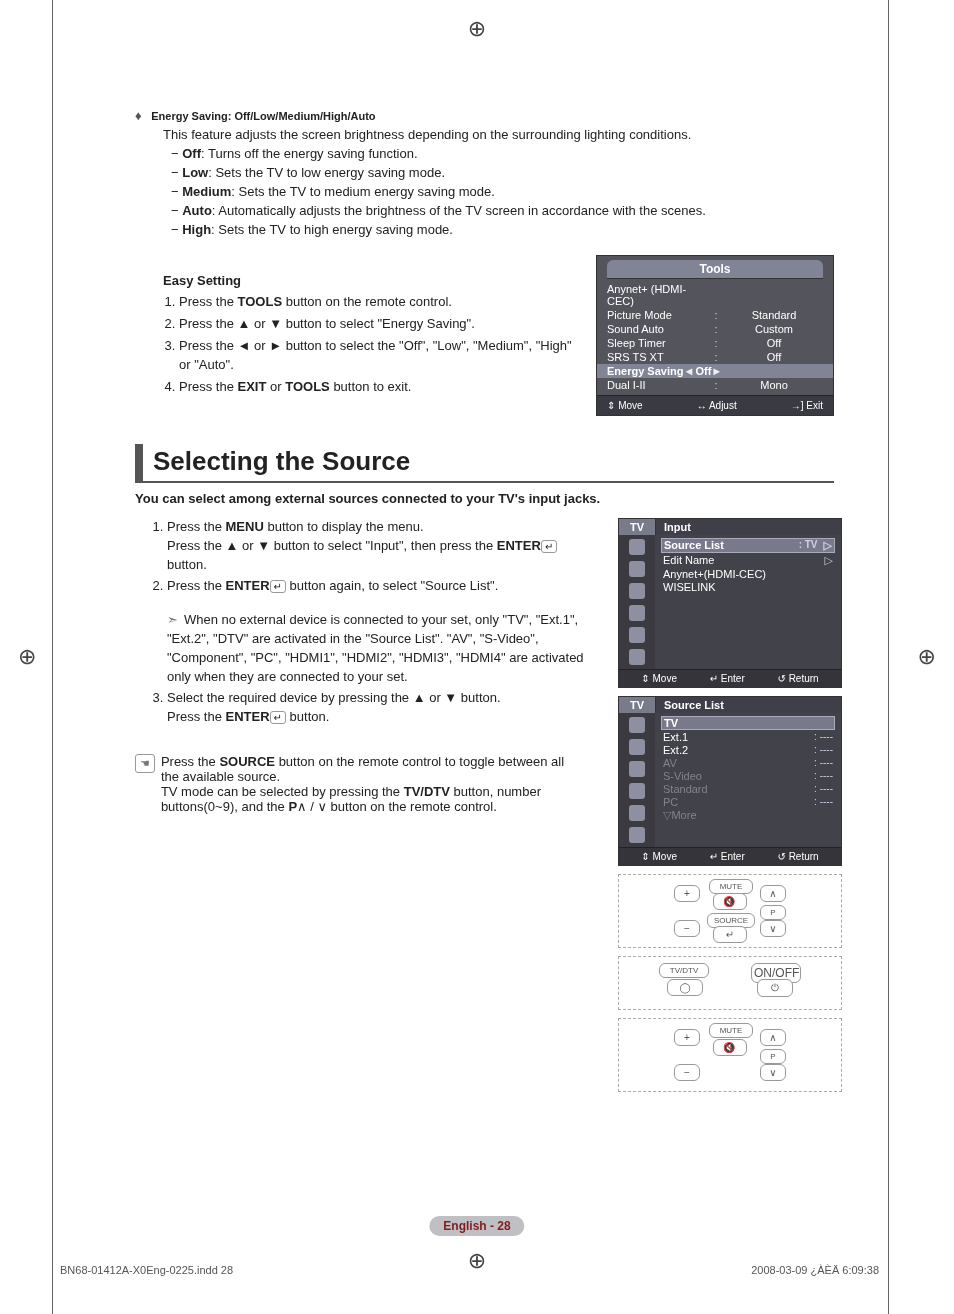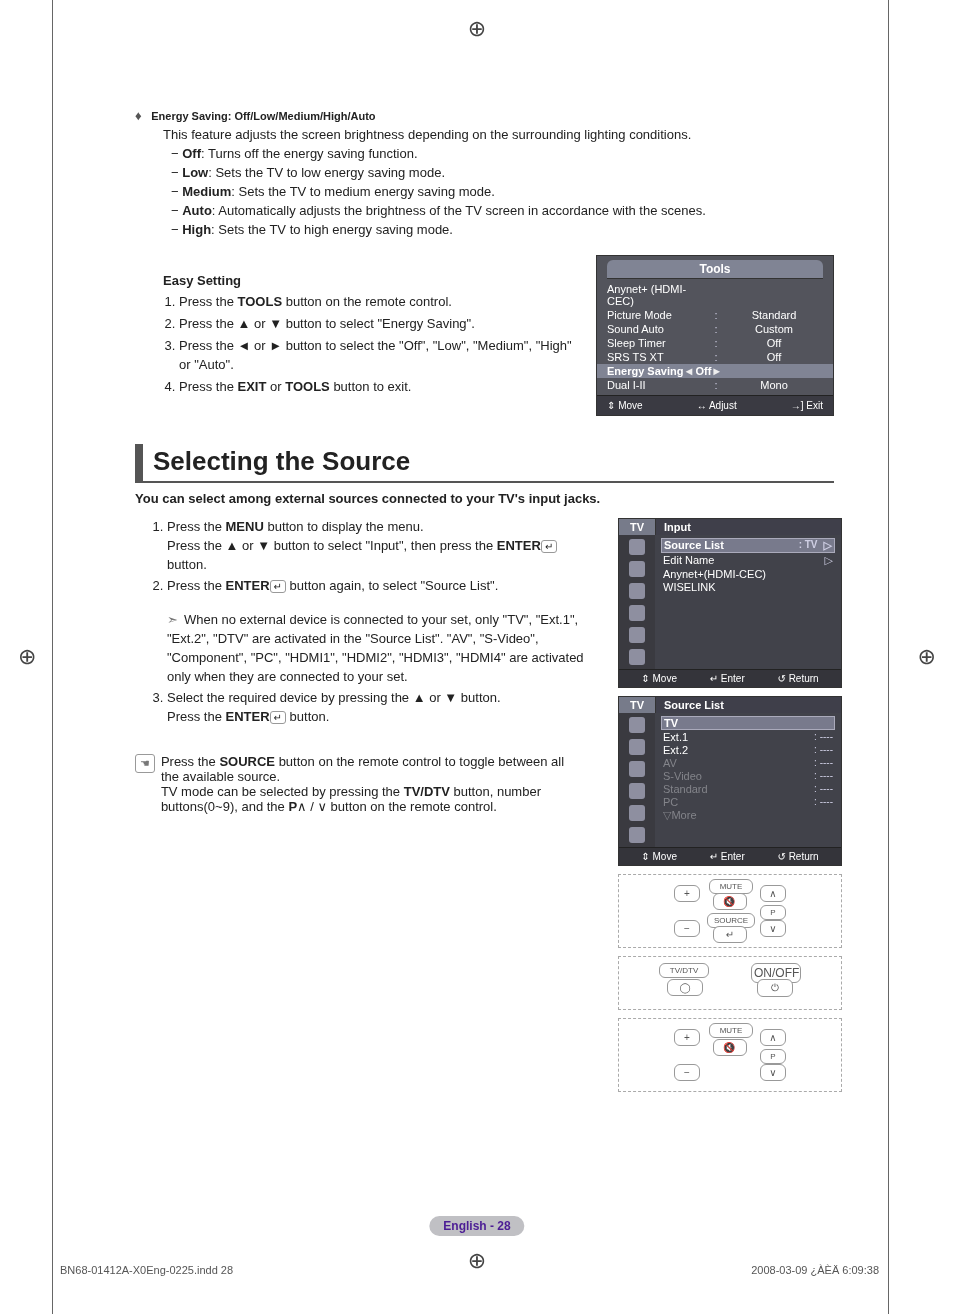--- a/index.html
+++ b/index.html
@@ -46,21 +46,21 @@
 .osd-content{flex:1;padding:2px 6px}
 .osd-row{display:flex;padding:0 2px;margin:1px 0}
 .osd-row.sel{background:#787a8c;font-weight:bold;border:1px solid #aab}
 .osd-row .l{flex:1}
 .osd-row .r{color:#cfcfe4;font-size:10px}
 .osd-row .chev{color:#cfcfe4;margin-left:6px}
 .osd-dim{color:#83848a}
 .osd-foot{display:flex;justify-content:space-around;padding:3px 6px;background:#34343a;border-top:1px solid #222;font-size:10px}
 .remote-box{width:222px;height:72px;border:1px dashed #aaa;margin-bottom:8px;position:relative}
 .rb-btn{position:absolute;border:1px solid #999;border-radius:6px;font-size:10px;text-align:center;color:#555;background:#fff;padding:2px}
-.page-foot{position:absolute;bottom:78px;left:50%;transform:translateX(-50%);background:#c0c0c4;border-radius:10px;padding:3px 14px;font-weight:bold;font-size:12px;color:#4c1d95}
+.page-foot{position:absolute;bottom:78px;left:50%;transform:translateX(-50%);background:#c0c0c4;border-radius:10px;padding:3px 14px;font-weight:bold;font-size:12px;color:#7f1d1d}
 .meta-l{position:absolute;left:60px;bottom:38px;font-size:11px;color:#555}
 .meta-r{position:absolute;right:75px;bottom:38px;font-size:11px;color:#555}
 .hand-icon{display:inline-block;border:1px solid #999;border-radius:3px;padding:2px 4px;font-size:11px;color:#777;margin-right:6px;vertical-align:top}
 .tip-block{display:flex;margin-top:28px;align-items:flex-start}
 .enter-icon{border:1px solid #999;border-radius:3px;padding:0 3px;font-size:10px}
 .osd-group{position:absolute;right:-6px;top:0;width:222px}
 b{font-weight:bold}
 </style>
 </head>
 <body>

